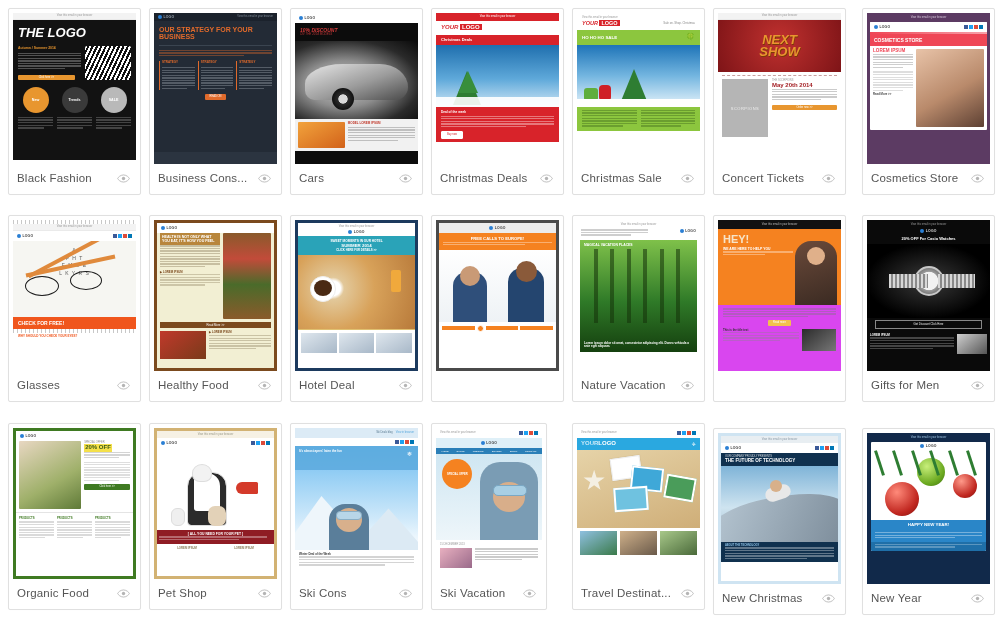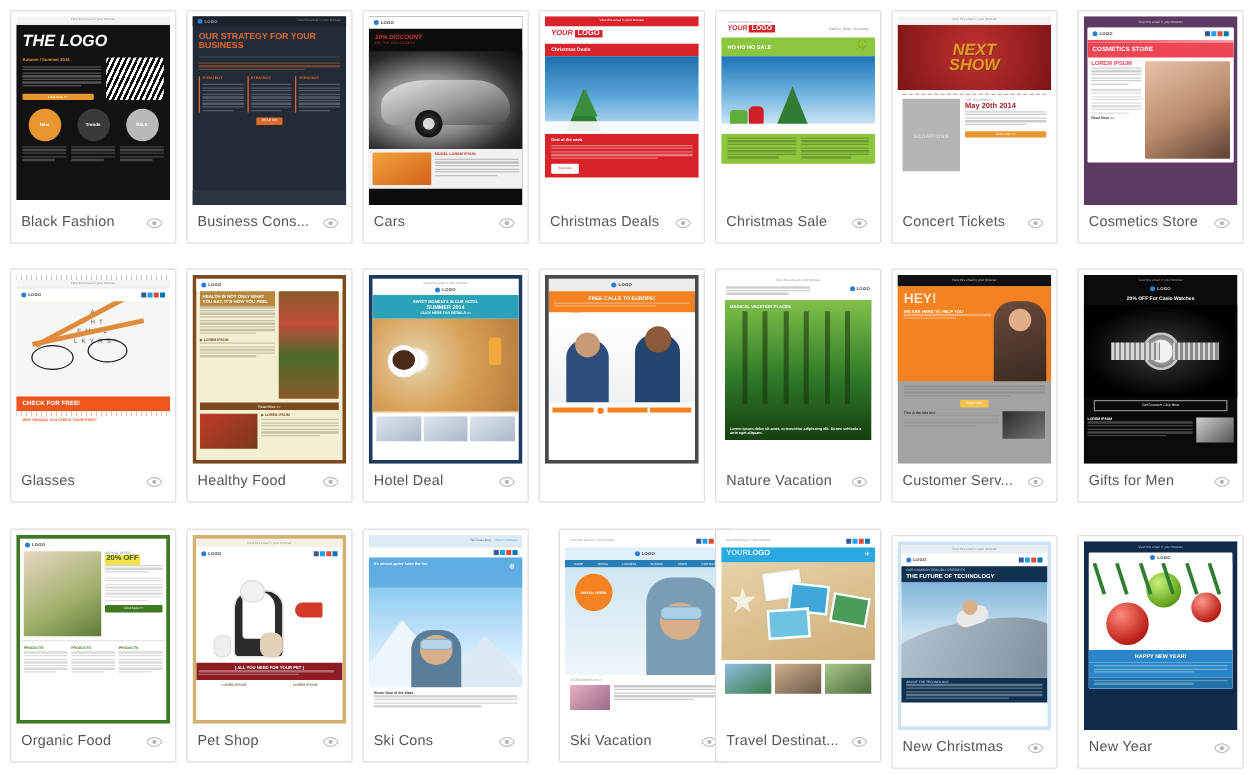--- a/index.html
+++ b/index.html
@@ -646,21 +646,21 @@
           <svg viewBox="0 0 20 13" width="13" height="13">
             <path d="M10 1C5 1 1.6 5 1 6.5 1.6 8 5 12 10 12s8.4-4 9-5.5C18.4 5 15 1 10 1z" fill="none" stroke="#777" stroke-width="1.3"></path>
             <circle cx="10" cy="6.5" r="2.6" fill="#777"></circle>
           </svg>
         </span>
       </div>
     </div>
     <div class="card" style="left: 713px; top: 215px; width: 133px; height: 187px;">
       <div class="thumb-wrap">
         <div class="thumb">
-          <div class="tpl" style="background:#a3a3a3">
+          <div class="tpl" style="background:#d946ef">
             <div style="background:#111;color:#bbb;font-size:2.6px;text-align:center;padding:3px">View this email in your browser</div>
             <div style="background:#f58220;height:76px;position:relative;padding:6px 5px">
               <div style="color:#f7e4c8;font-size:11px;font-weight:bold;line-height:.9">HEY!</div>
               <div style="color:#fff;font-size:3.4px;font-weight:bold;margin-top:2px">WE ARE HERE TO HELP YOU</div>
               <div class="body-lines" style="color:#fff;opacity:0.8">
                 <span style="width:62%"></span>
                 <span style="width:37%"></span>
               </div>
               <div style="position:absolute;right:4px;bottom:0;width:42px;height:64px;background:linear-gradient(160deg,#6b4a3a,#3a2a22);border-radius:16px 16px 0 0"></div>
               <div style="position:absolute;right:16px;bottom:40px;width:18px;height:18px;border-radius:50%;background:#e0b08a"></div>
@@ -681,29 +681,20 @@
                     <span style="width:100%"></span>
                     <span style="width:100%"></span>
                     <span style="width:75%"></span>
                   </div>
                 </div>
                 <div style="width:34px;height:22px;background:linear-gradient(140deg,#2b2b2b,#777)"></div>
               </div>
             </div>
           </div>
         </div>
-      </div>
-      <div class="card-foot">
-        <div class="card-label">Customer Serv...</div>
-        <span class="eye-icon">
-          <svg viewBox="0 0 20 13" width="13" height="13">
-            <path d="M10 1C5 1 1.6 5 1 6.5 1.6 8 5 12 10 12s8.4-4 9-5.5C18.4 5 15 1 10 1z" fill="none" stroke="#777" stroke-width="1.3"></path>
-            <circle cx="10" cy="6.5" r="2.6" fill="#777"></circle>
-          </svg>
-        </span>
       </div>
     </div>
     <div class="card" style="left: 862px; top: 215px; width: 133px; height: 187px;">
       <div class="thumb-wrap">
         <div class="thumb">
           <div class="tpl" style="background:#0a0a0a">
             <div style="color:#999;font-size:2.6px;text-align:center;padding:3px">View this email in your browser</div>
             <div style="text-align:center">
               <span class="logo" style="color:#ddd;justify-content:center"><i></i>LOGO</span>
             </div>
@@ -907,21 +898,21 @@
       <div class="card-foot">
         <div class="card-label">Ski Cons</div>
         <span class="eye-icon">
           <svg viewBox="0 0 20 13" width="13" height="13">
             <path d="M10 1C5 1 1.6 5 1 6.5 1.6 8 5 12 10 12s8.4-4 9-5.5C18.4 5 15 1 10 1z" fill="none" stroke="#777" stroke-width="1.3"></path>
             <circle cx="10" cy="6.5" r="2.6" fill="#777"></circle>
           </svg>
         </span>
       </div>
     </div>
-    <div class="card" style="left: 447px; top: 423px; width: 138px; height: 187px;">
+    <div class="card" style="left: 431px; top: 423px; width: 116px; height: 187px;">
       <div class="thumb-wrap">
         <div class="thumb">
           <div class="tpl" style="background:#fff">
             <div style="display:flex;justify-content:space-between;align-items:center;padding:3px 4px">
               <span style="font-size:2.6px;color:#999">View this email in your browser</span>
               <div class="social">
                 <s style="background:#3b5998"></s>
                 <s style="background:#1da1f2"></s>
                 <s style="background:#dd4b39"></s>
                 <s style="background:#0077b5"></s>

